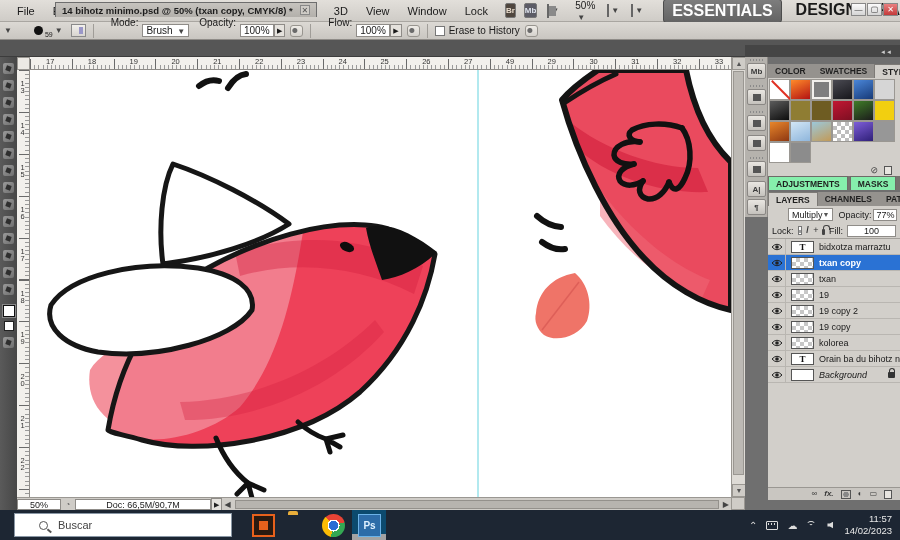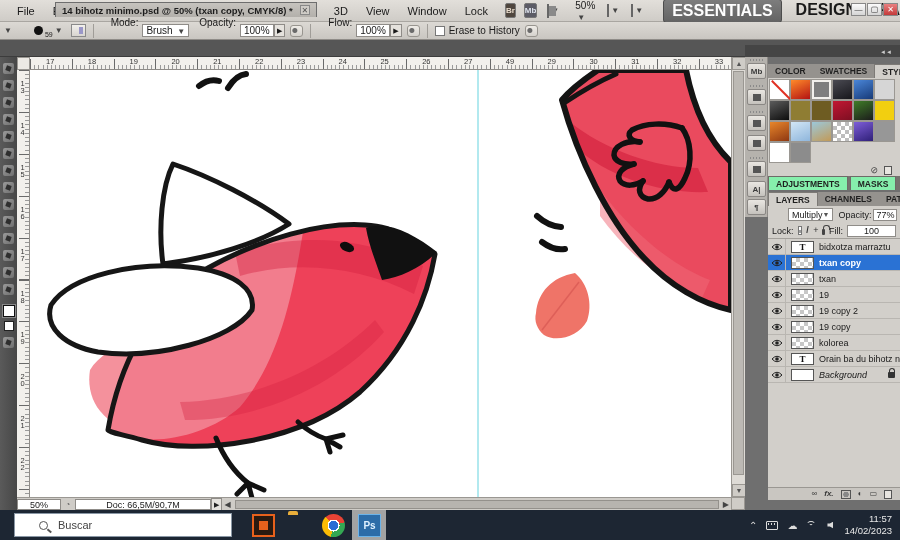--- a/index.html
+++ b/index.html
@@ -140,21 +140,21 @@
   .mag::after{content:"";position:absolute;left:7px;top:8px;width:5px;height:1.5px;background:#555;transform:rotate(40deg);}
   .tbicon{position:absolute;top:4px;width:23px;height:23px;}
   .orangeapp{border:2px solid #e8611c;background:#2a1a10;}
   .orangeapp::before{content:"";position:absolute;inset:5px;background:#e8611c;}
   .folder{background:linear-gradient(#f6cf6a,#e9ae3b);border-radius:2px;position:relative;}
   .folder::before{content:"";position:absolute;left:0;top:-3px;width:10px;height:4px;background:#e9ae3b;border-radius:2px 2px 0 0;}
   .folder::after{content:"";position:absolute;left:2px;top:4px;right:2px;bottom:2px;background:linear-gradient(#fde49a,#f3c355);border-radius:1px;}
   .chrome{border-radius:50%;background:
       radial-gradient(circle at 50% 50%,#2a6cd4 0 4.5px,#fff 4.5px 6px,transparent 6px),
       conic-gradient(from -45deg,#ea4335 0 33%,#34a853 0 66%,#fbbc05 0 100%);}
-  #psbtn{position:absolute;left:352px;top:0;width:34px;height:30px;background:#a3a3a3;border-bottom:2px solid #a3a3a3;}
+  #psbtn{position:absolute;left:352px;top:0;width:34px;height:30px;background:#0c4a6e;border-bottom:6px solid #a3a3a3;}
   .psicon{position:absolute;left:6px;top:4px;width:23px;height:23px;background:#2d6ca8;border:1px solid #6db3e8;color:#dff0ff;font-size:10px;font-weight:bold;text-align:center;line-height:21px;}
   #tray{position:absolute;right:0;top:0;height:30px;display:flex;align-items:center;gap:9px;color:#e8e8e8;}
   .tray-ic{font-size:10px;color:#dcdcdc;}
   .kbd-ic{width:12px;height:9px;border:1px solid #dcdcdc;border-radius:1px;background:repeating-linear-gradient(90deg,#dcdcdc 0 1px,transparent 1px 3px) 1px 1px/10px 2px no-repeat;}
   .wifi-ic{width:12px;height:8px;position:relative;overflow:hidden;}
   .wifi-ic i{position:absolute;border:1.5px solid #dcdcdc;border-radius:50%;border-bottom-color:transparent;border-left-color:transparent;border-right-color:transparent;}
   .vol-ic{width:6px;height:7px;background:#dcdcdc;clip-path:polygon(0 30%,40% 30%,100% 0,100% 100%,40% 70%,0 70%);position:relative;}
   #clock{font-size:9.5px;text-align:right;line-height:12px;margin:0 8px 0 2px;}
 </style>
 </head>

